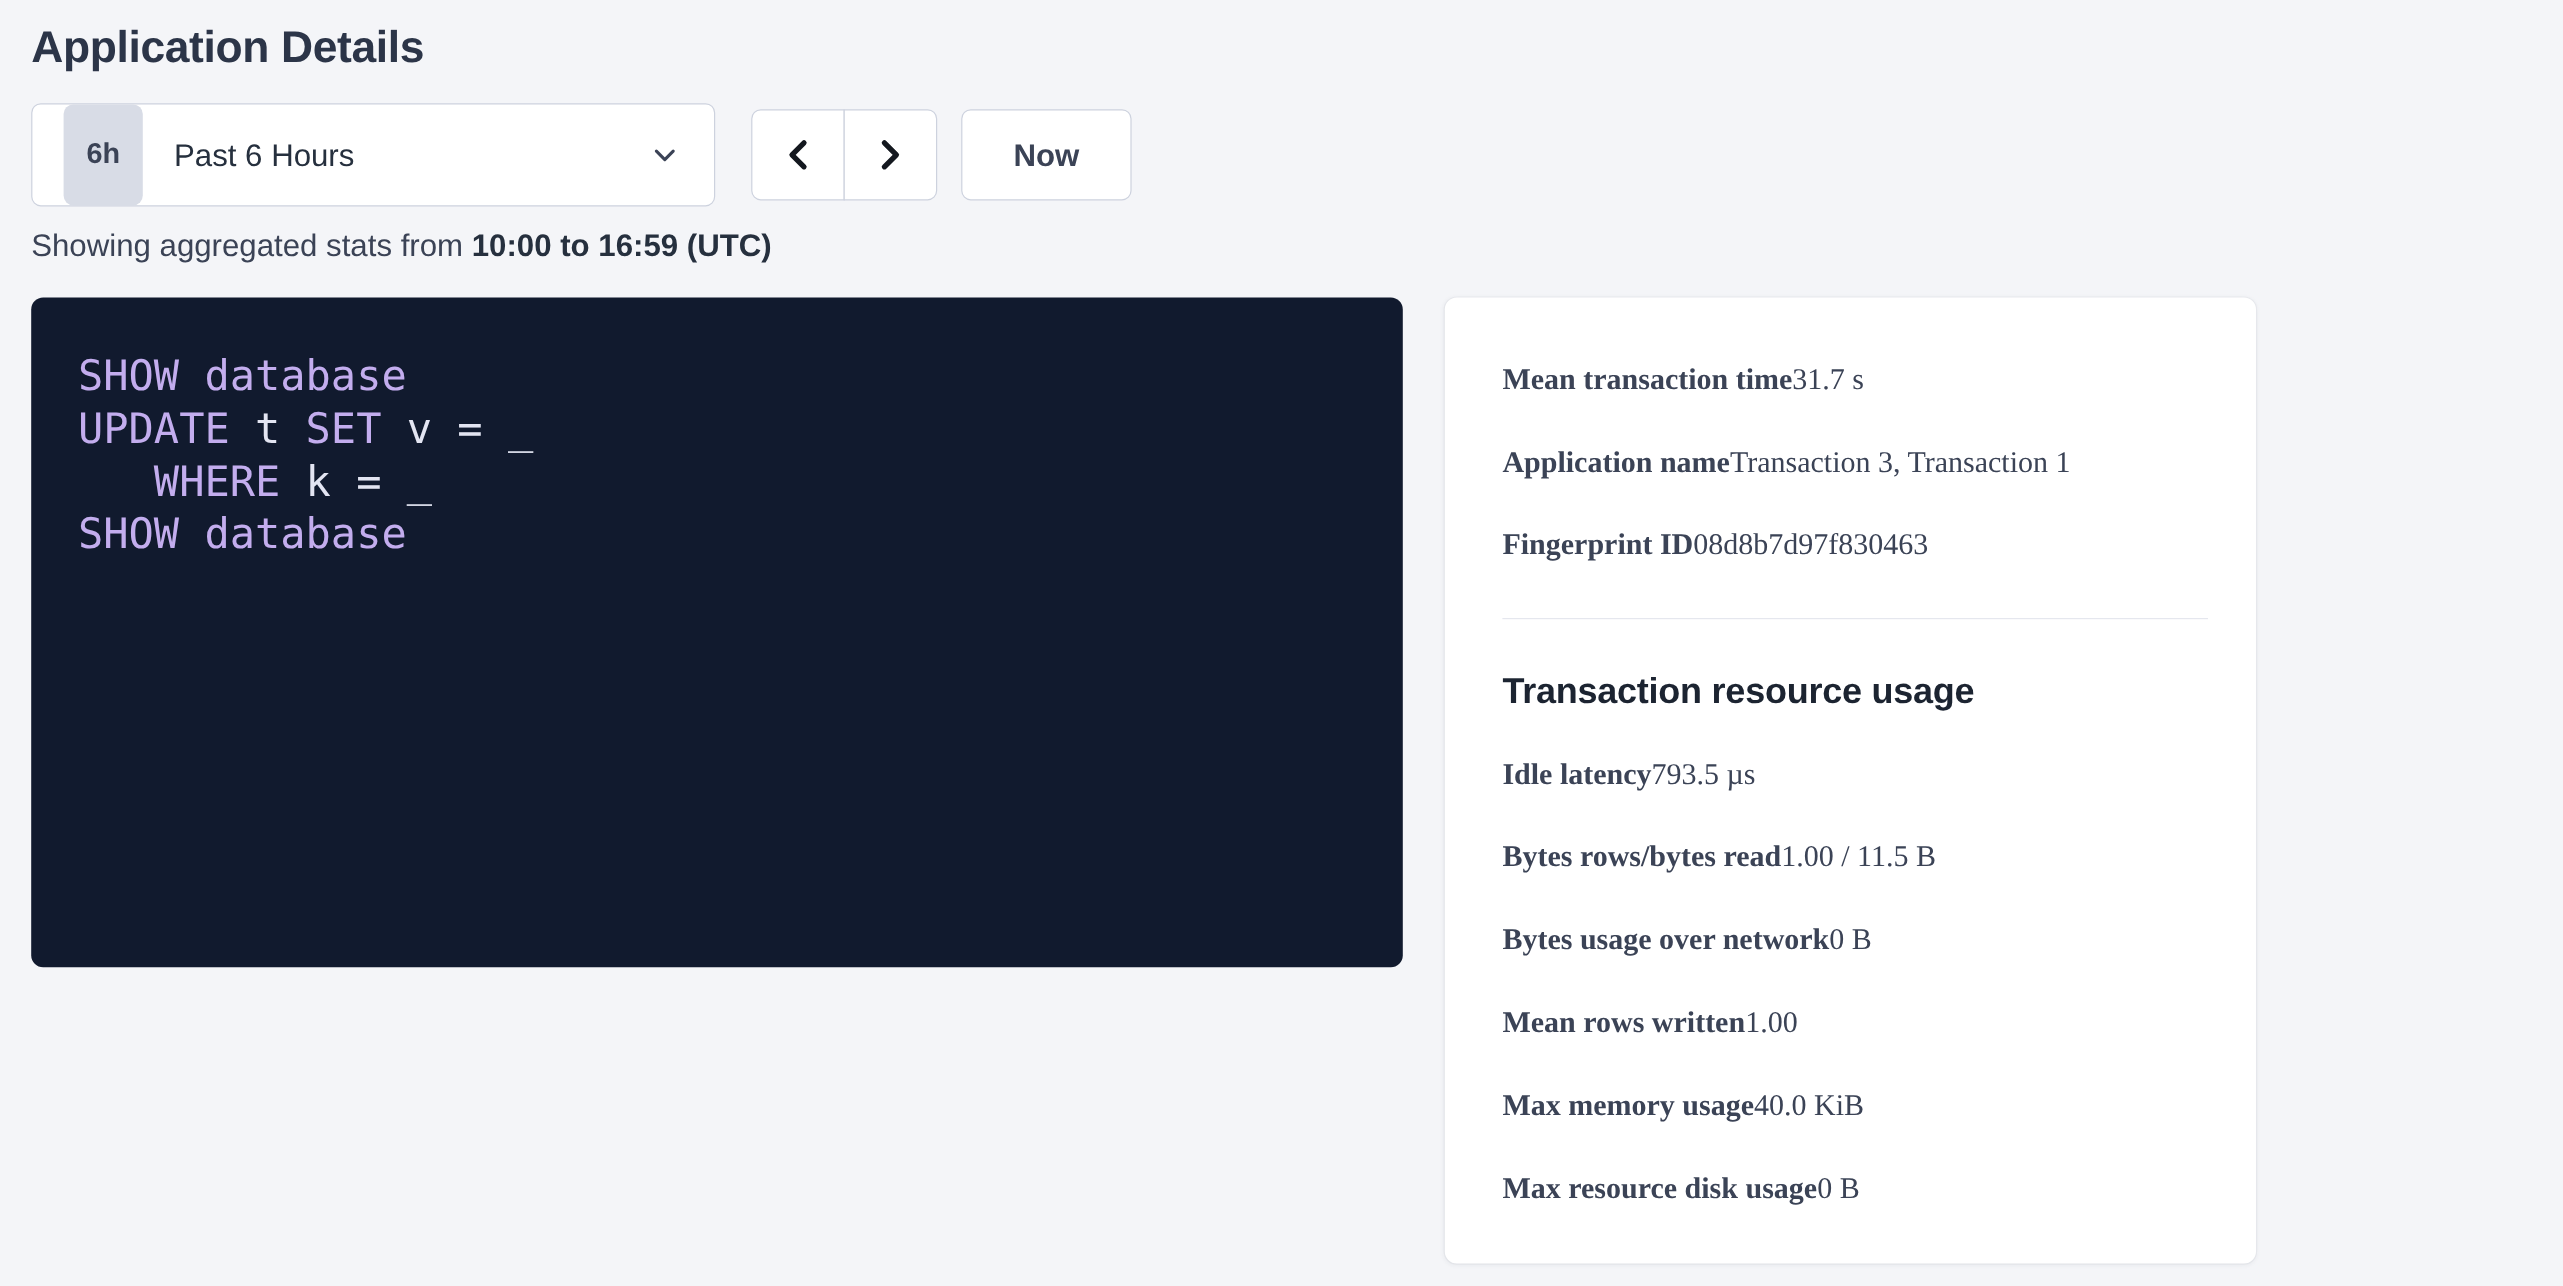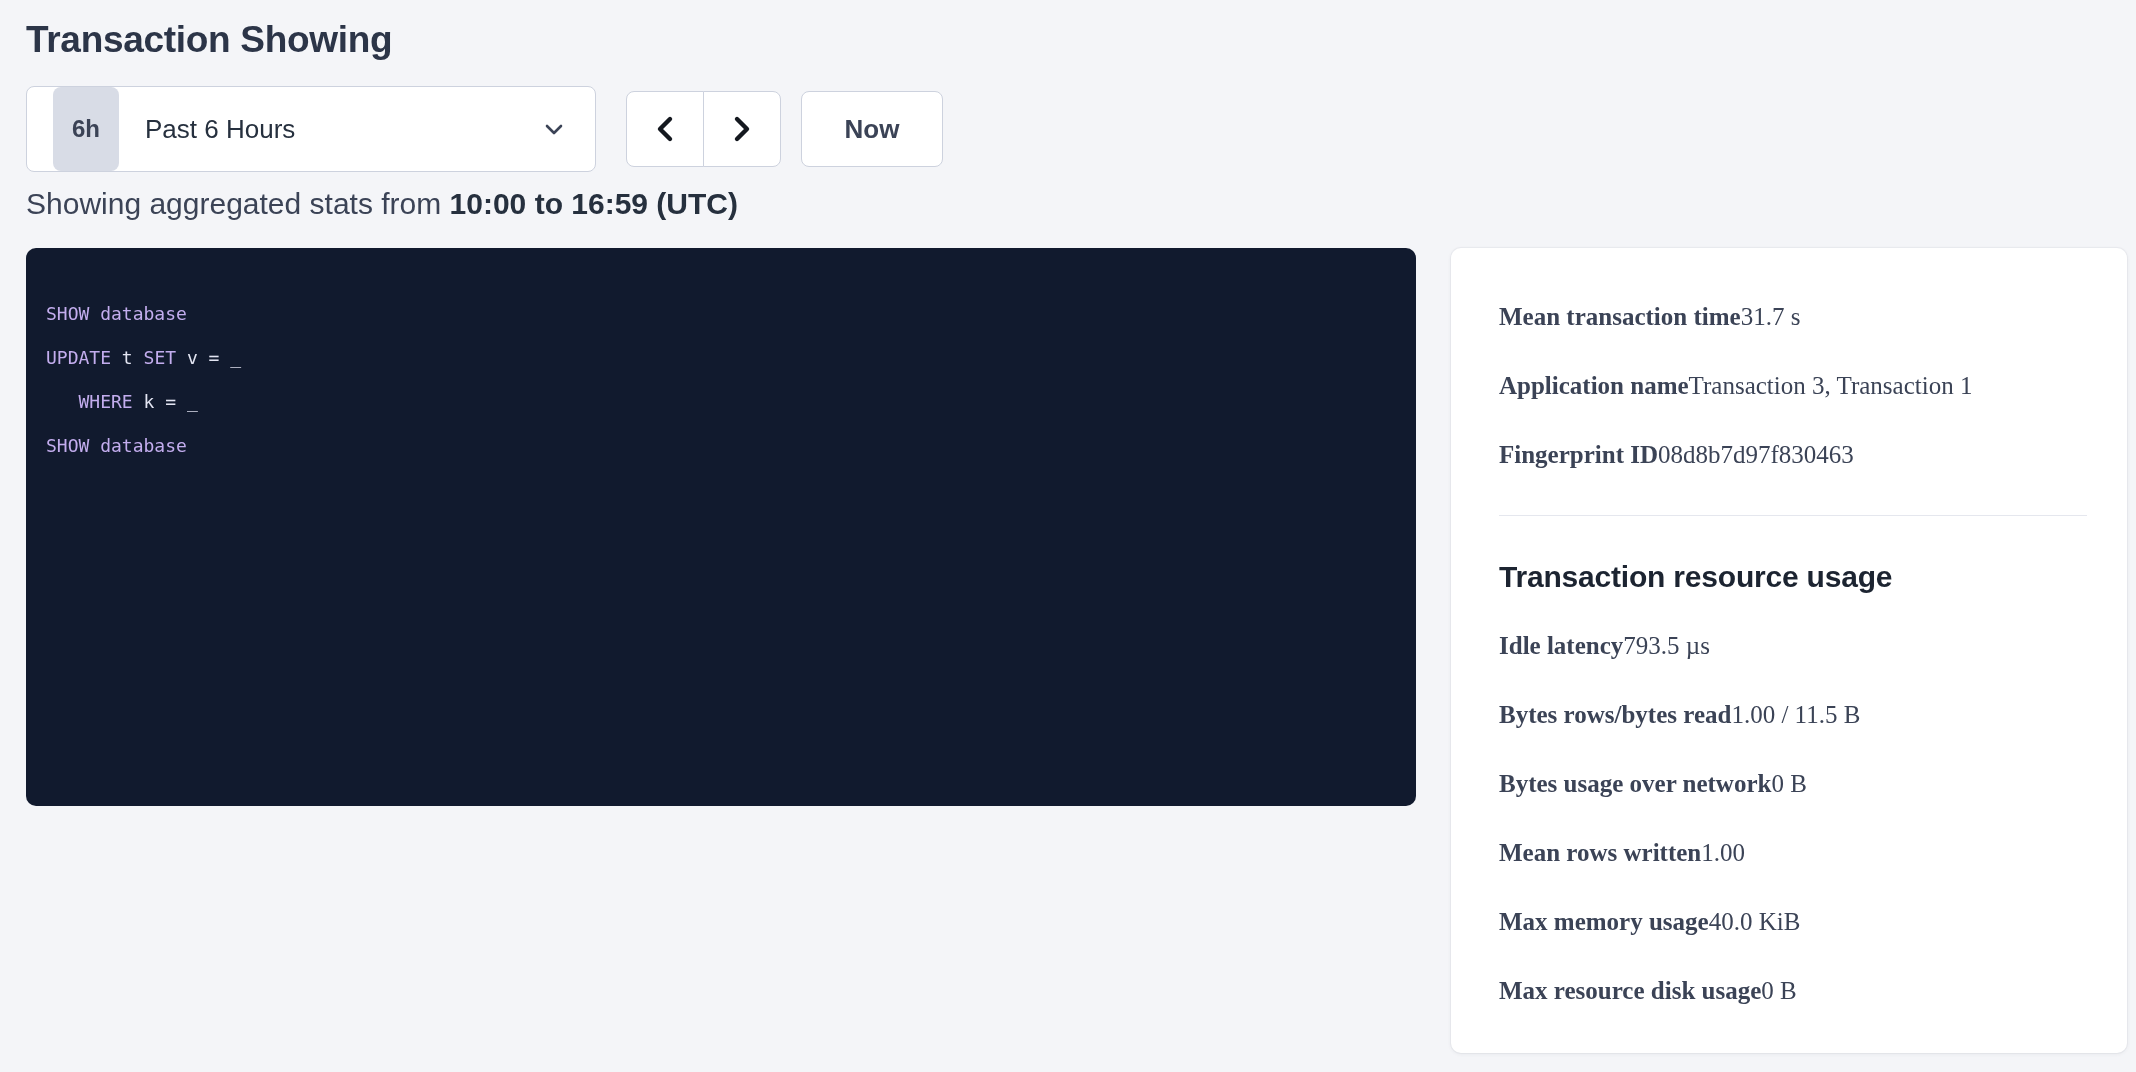--- a/index.html
+++ b/index.html
@@ -56,33 +56,33 @@
     margin-left: 20px;
     width: 142px; height: 76px;
     background: #ffffff;
     border: 1px solid #cdd2de;
     border-radius: 8px;
     font-family: "Liberation Sans", sans-serif;
     font-size: 26px; font-weight: 700; color: #3b4356;
     cursor: pointer;
   }
 
-  .subtitle { margin-top: 14px; font-size: 30px; line-height: 36px; color: #3b4356; }
+  .subtitle { margin-top: 14px; font-size: 26px; line-height: 36px; color: #3b4356; }
   .subtitle strong { color: #26303e; }
 
   
   .main { display: flex; margin-top: 26px; gap: 35px; align-items: flex-start; }
 
   .sql-box {
-    width: 1390px; height: 558px;
+    width: 1143px; height: 558px;
     background: var(--code-bg, #111a2e);
     border-radius: 10px;
-    padding: 44px 30px 0 20px;
+    padding: 44px 30px 0 39px;
     font-family: "DejaVu Sans Mono", monospace;
-    font-size: 18px;
+    font-size: 35px;
     line-height: 44px;
     overflow: hidden;
   }
   .code-line { white-space: pre; color: var(--code-plain, #e3e5f2); }
   .code-line .kw { color: var(--code-kw, #c3adee); }
 
   .card {
     width: 676px;
     background: #ffffff;
     border-radius: 10px;
@@ -101,21 +101,21 @@
   .resource-heading-row { height: 69px; display: flex; align-items: center; }
   .resource-heading { font-size: 30px; font-weight: 700; color: #1c2431; letter-spacing: -0.2px; }
 
   svg { display: block; }
 </style>
 </head>
 <body style="background: rgb(244, 245, 248);">
 
 <div class="page">
 
-  <h1 class="page-title">Transaction Showing</h1>
+  <h1 class="page-title">Application Details</h1>
 
   <div class="controls">
 
     <div class="time-select">
       <span class="range-badge">6h</span>
       <span class="range-label">Past 6 Hours</span>
       <span class="chevron-down">
         <svg width="26" height="26" viewBox="0 0 26 26" fill="none">
           <path d="M6 10 L13 17 L20 10" stroke="#3b4356" stroke-width="2.6" stroke-linecap="round" stroke-linejoin="round"></path>
         </svg>

